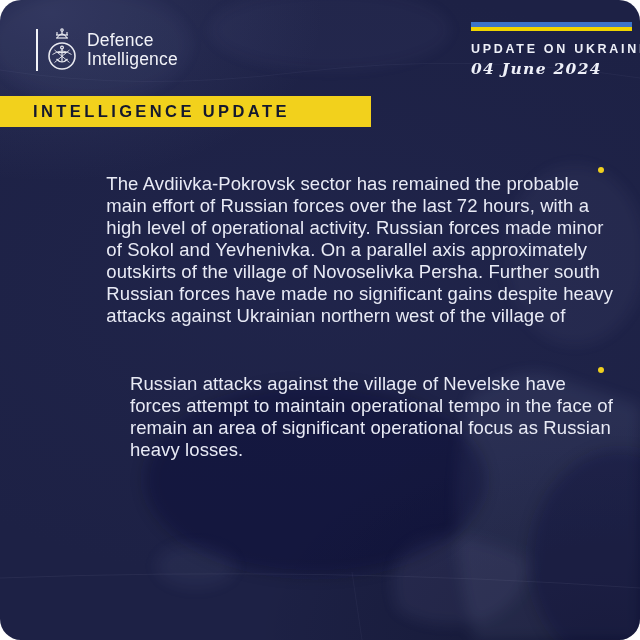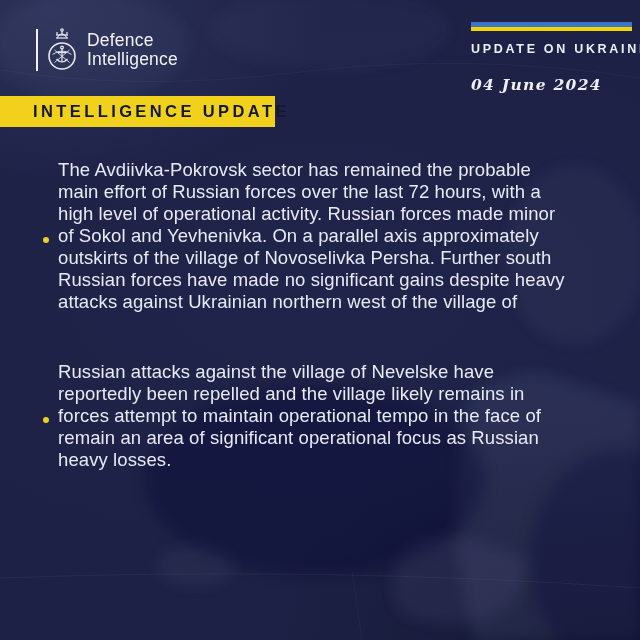--- a/index.html
+++ b/index.html
@@ -8,20 +8,21 @@
   .canvas {
     position: relative;
     width: 640px;
     height: 640px;
     overflow: hidden;
     background:
       radial-gradient(ellipse 420px 260px at 8% 2%, rgba(110,120,170,0.20), rgba(110,120,170,0) 65%),
       radial-gradient(ellipse 500px 320px at 95% 100%, rgba(5,8,25,0.35), rgba(5,8,25,0) 70%),
       radial-gradient(ellipse 700px 400px at 50% 45%, rgba(40,46,90,0.25), rgba(40,46,90,0) 75%),
       #1d2145;
+    border-radius: 21px;
   }
 
   .map-bg { position: absolute; inset: 0; pointer-events: none; }
 
   
   .logo {
     position: absolute; left: 36px; top: 27px;
     display: flex; align-items: center;
   }
   .logo-bar { width: 2px; height: 42px; background: #f2f3f8; margin-right: 7px; }
@@ -30,44 +31,44 @@
 
   .update-block { position: absolute; left: 471px; top: 22px; width: 161px; }
   .flag { width: 161px; height: 9px; margin-bottom: 11px; }
   .flag .stripe-blue { height: 5px; background: #3c74c8; }
   .flag .stripe-yellow { height: 4px; background: #efd400; }
   .update-label {
     color: #eef0f8; font-size: 12.5px; font-weight: 700;
     letter-spacing: 2.7px; white-space: nowrap;
   }
   .update-date {
-    margin-top: 19px;
+    margin-top: 3px;
     font-family: "DejaVu Serif", serif;
     font-style: italic; font-weight: 700;
     color: #eef0f8; font-size: 15.5px; letter-spacing: 1.3px;
     white-space: nowrap;
   }
 
   
   .banner {
     position: absolute; left: 0; top: 96px;
-    width: 275px; height: 31px;
+    width: 371px; height: 31px;
     background: #f2d11c;
     display: flex; align-items: center;
     padding-left: 33px; box-sizing: border-box;
   }
   .banner span {
     color: #14182e; font-size: 16.5px; font-weight: 800;
     letter-spacing: 3.4px; white-space: nowrap;
   }
 
   
   .content { position: absolute; left: 43px; top: 159px; width: 570px; }
-  .bullet-item { display: flex; align-items: center; }
-  .bullet-item + .bullet-item { margin-top: 48px; }
+  .bullet-item { display: flex; align-items: flex-end; flex-direction: column; }
+  .bullet-item + .bullet-item { margin-top: 32px; }
   .dot {
     flex: none; width: 6px; height: 6px; border-radius: 50%;
     background: #f0d01e; margin-top: 8px; margin-right: 9px;
   }
   .bullet-lines .line {
     color: #e8eaf5; font-size: 18.5px; line-height: 22px;
     letter-spacing: 0.1px; white-space: nowrap;
   }
 </style>
 </head>
@@ -147,21 +148,20 @@
           <div class="line">of Sokol and Yevhenivka. On a parallel axis approximately</div>
           <div class="line">outskirts of the village of Novoselivka Persha. Further south</div>
           <div class="line">Russian forces have made no significant gains despite heavy</div>
           <div class="line">attacks against Ukrainian northern west of the village of</div>
         </div>
     </div>
     <div class="bullet-item">
       <span class="dot"></span>
       <div class="bullet-lines">
           <div class="line">Russian attacks against the village of Nevelske have</div>
-          <div class="line">reportedly been repelled and the village likely remains in</div>
           <div class="line">forces attempt to maintain operational tempo in the face of</div>
           <div class="line">remain an area of significant operational focus as Russian</div>
           <div class="line">heavy losses.</div>
         </div>
     </div>
   </div>
 
 </div>
 
 </body></html>

